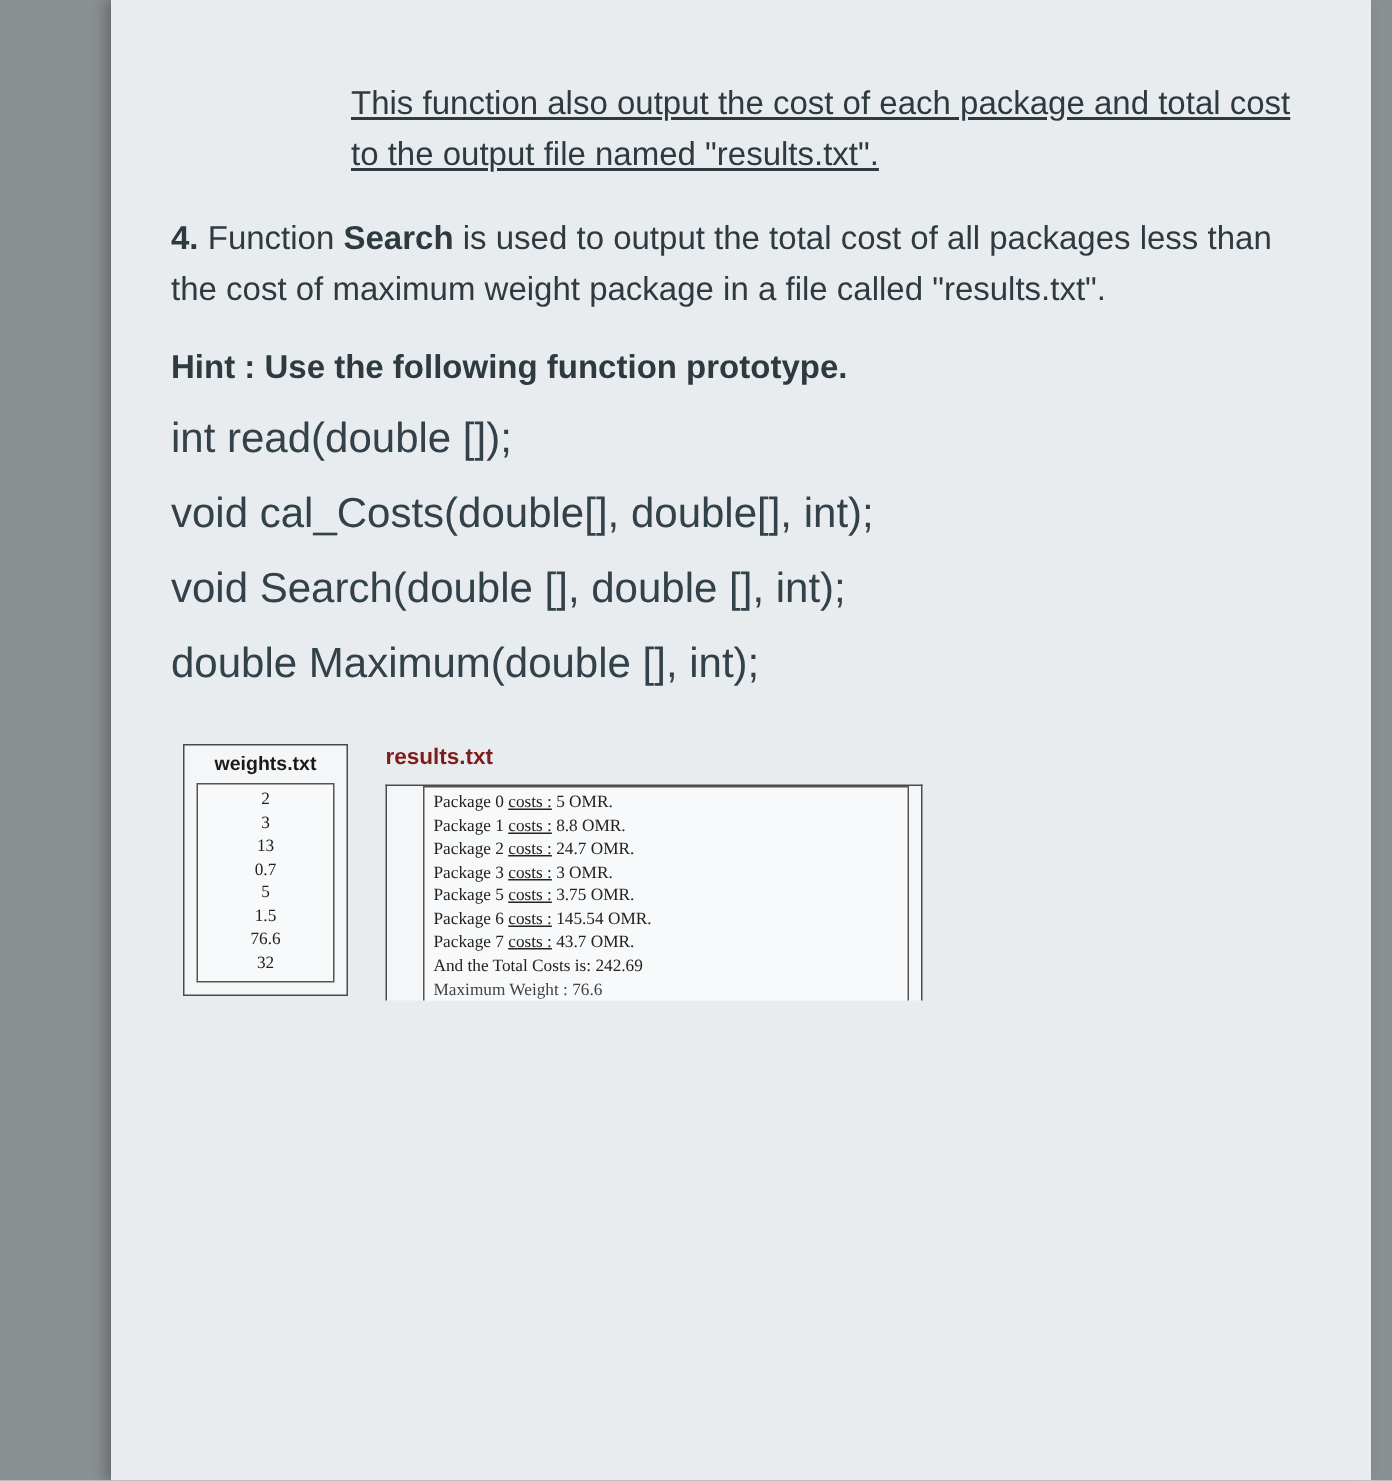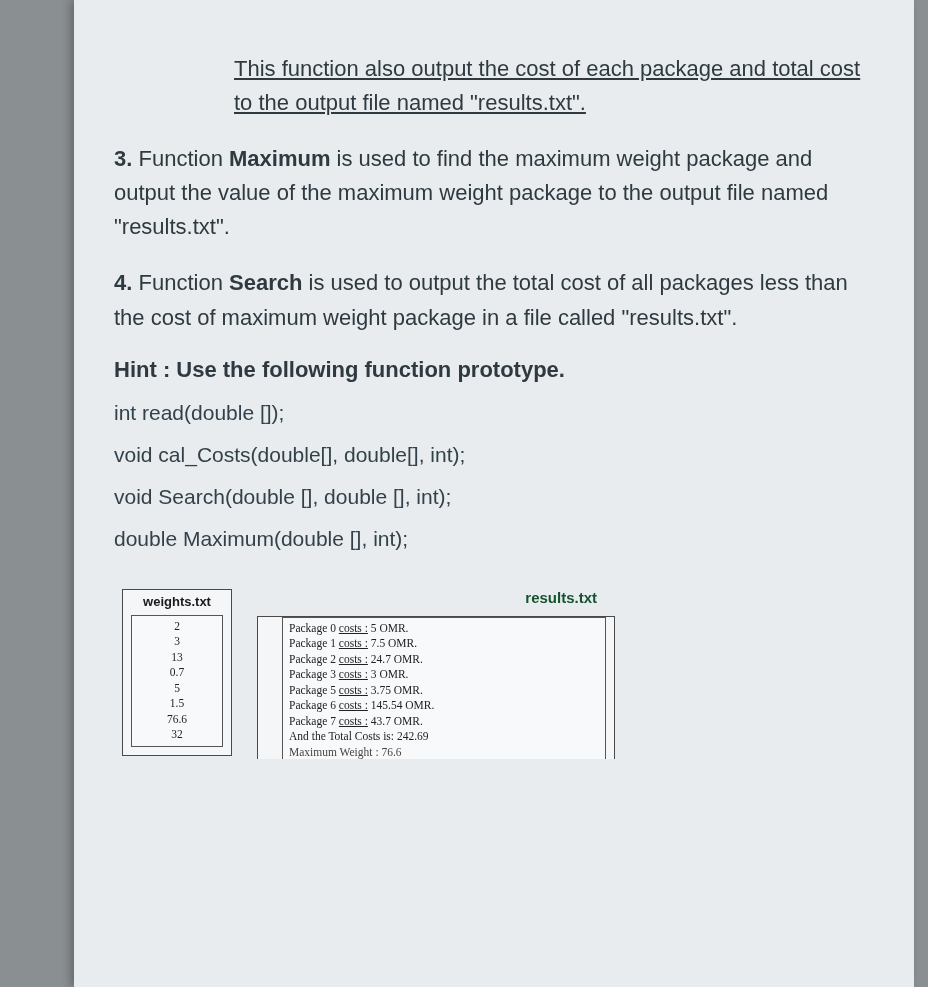--- a/index.html
+++ b/index.html
@@ -42,21 +42,21 @@
   }
   .hint-block {
     margin-top: 19px;
   }
   .hint-title {
     font-size: 22px;
     font-weight: 600;
     margin-bottom: 18px;
   }
   .proto {
-    font-size: 21px;
+    font-size: 28px;
     margin-bottom: 18px;
     color: #33424a;
   }
 
   .files-area {
     margin-top: 38px;
     display: flex;
     gap: 25px;
     align-items: flex-start;
     margin-left: 8px;
@@ -74,23 +74,23 @@
   .file-title {
     text-align: center;
     font-weight: 700;
     font-size: 13px;
     padding: 4px 0 6px 0;
     color: #1a1a1a;
   }
   .results-title {
     font-weight: 700;
     font-size: 15px;
-    text-align: right;
+    text-align: left;
     margin-bottom: 10px;
-    color: #14532d;
+    color: #7f1d1d;
   }
   .inner-box {
     margin: 0 8px 8px 8px;
     border: 1px solid #555;
     background: #f8f9fa;
     font-size: 11.5px;
     line-height: 1.35;
     color: #222;
     font-family: "Times New Roman", serif;
   }
@@ -112,24 +112,20 @@
     opacity:0.85;
   }
 </style>
 </head>
 <body>
 
 <div class="page">
 
   <p class="intro">This function also output the cost of each package and total cost to the output file named "results.txt".</p>
 
-  <p class="para">
-    <span class="num">3.</span>
-    <span>Function </span><span class="fname">Maximum</span><span> is used to find the maximum weight package and output the value of the maximum weight package to the output file named "results.txt".</span>
-  </p>
 
   <p class="para">
     <span class="num">4.</span>
     <span>Function </span><span class="fname">Search</span><span> is used to output the total cost of all packages less than the cost of maximum weight package in a file called "results.txt".</span>
   </p>
 
   <div class="hint-block">
     <div class="hint-title">Hint : Use the following function prototype.</div>
     <div class="proto">int read(double []);</div>
     <div class="proto">void cal_Costs(double[], double[], int);</div>
@@ -153,21 +149,21 @@
       </div>
     </div>
 
     <div class="right-col">
       <div style="width:340px;">
         <div class="results-title">results.txt</div>
       </div>
       <div class="filebox results-box" style="border-bottom:none;padding-left:16px;">
         <div class="inner-box results-inner" style="margin-bottom:0;border-bottom:none;">
           <div class="row"><span>Package 0 </span><span class="costs-u">costs :</span><span> 5 OMR.</span></div>
-          <div class="row"><span>Package 1 </span><span class="costs-u">costs :</span><span> 7.5 OMR.</span></div>
+          <div class="row"><span>Package 1 </span><span class="costs-u">costs :</span><span> 8.8 OMR.</span></div>
           <div class="row"><span>Package 2 </span><span class="costs-u">costs :</span><span> 24.7 OMR.</span></div>
           <div class="row"><span>Package 3 </span><span class="costs-u">costs :</span><span> 3 OMR.</span></div>
           <div class="row"><span>Package 5 </span><span class="costs-u">costs :</span><span> 3.75 OMR.</span></div>
           <div class="row"><span>Package 6 </span><span class="costs-u">costs :</span><span> 145.54 OMR.</span></div>
           <div class="row"><span>Package 7 </span><span class="costs-u">costs :</span><span> 43.7 OMR.</span></div>
           <div class="row">And the Total Costs is: 242.69</div>
           <div class="row cut">Maximum Weight : 76.6</div>
         </div>
       </div>
     </div>

